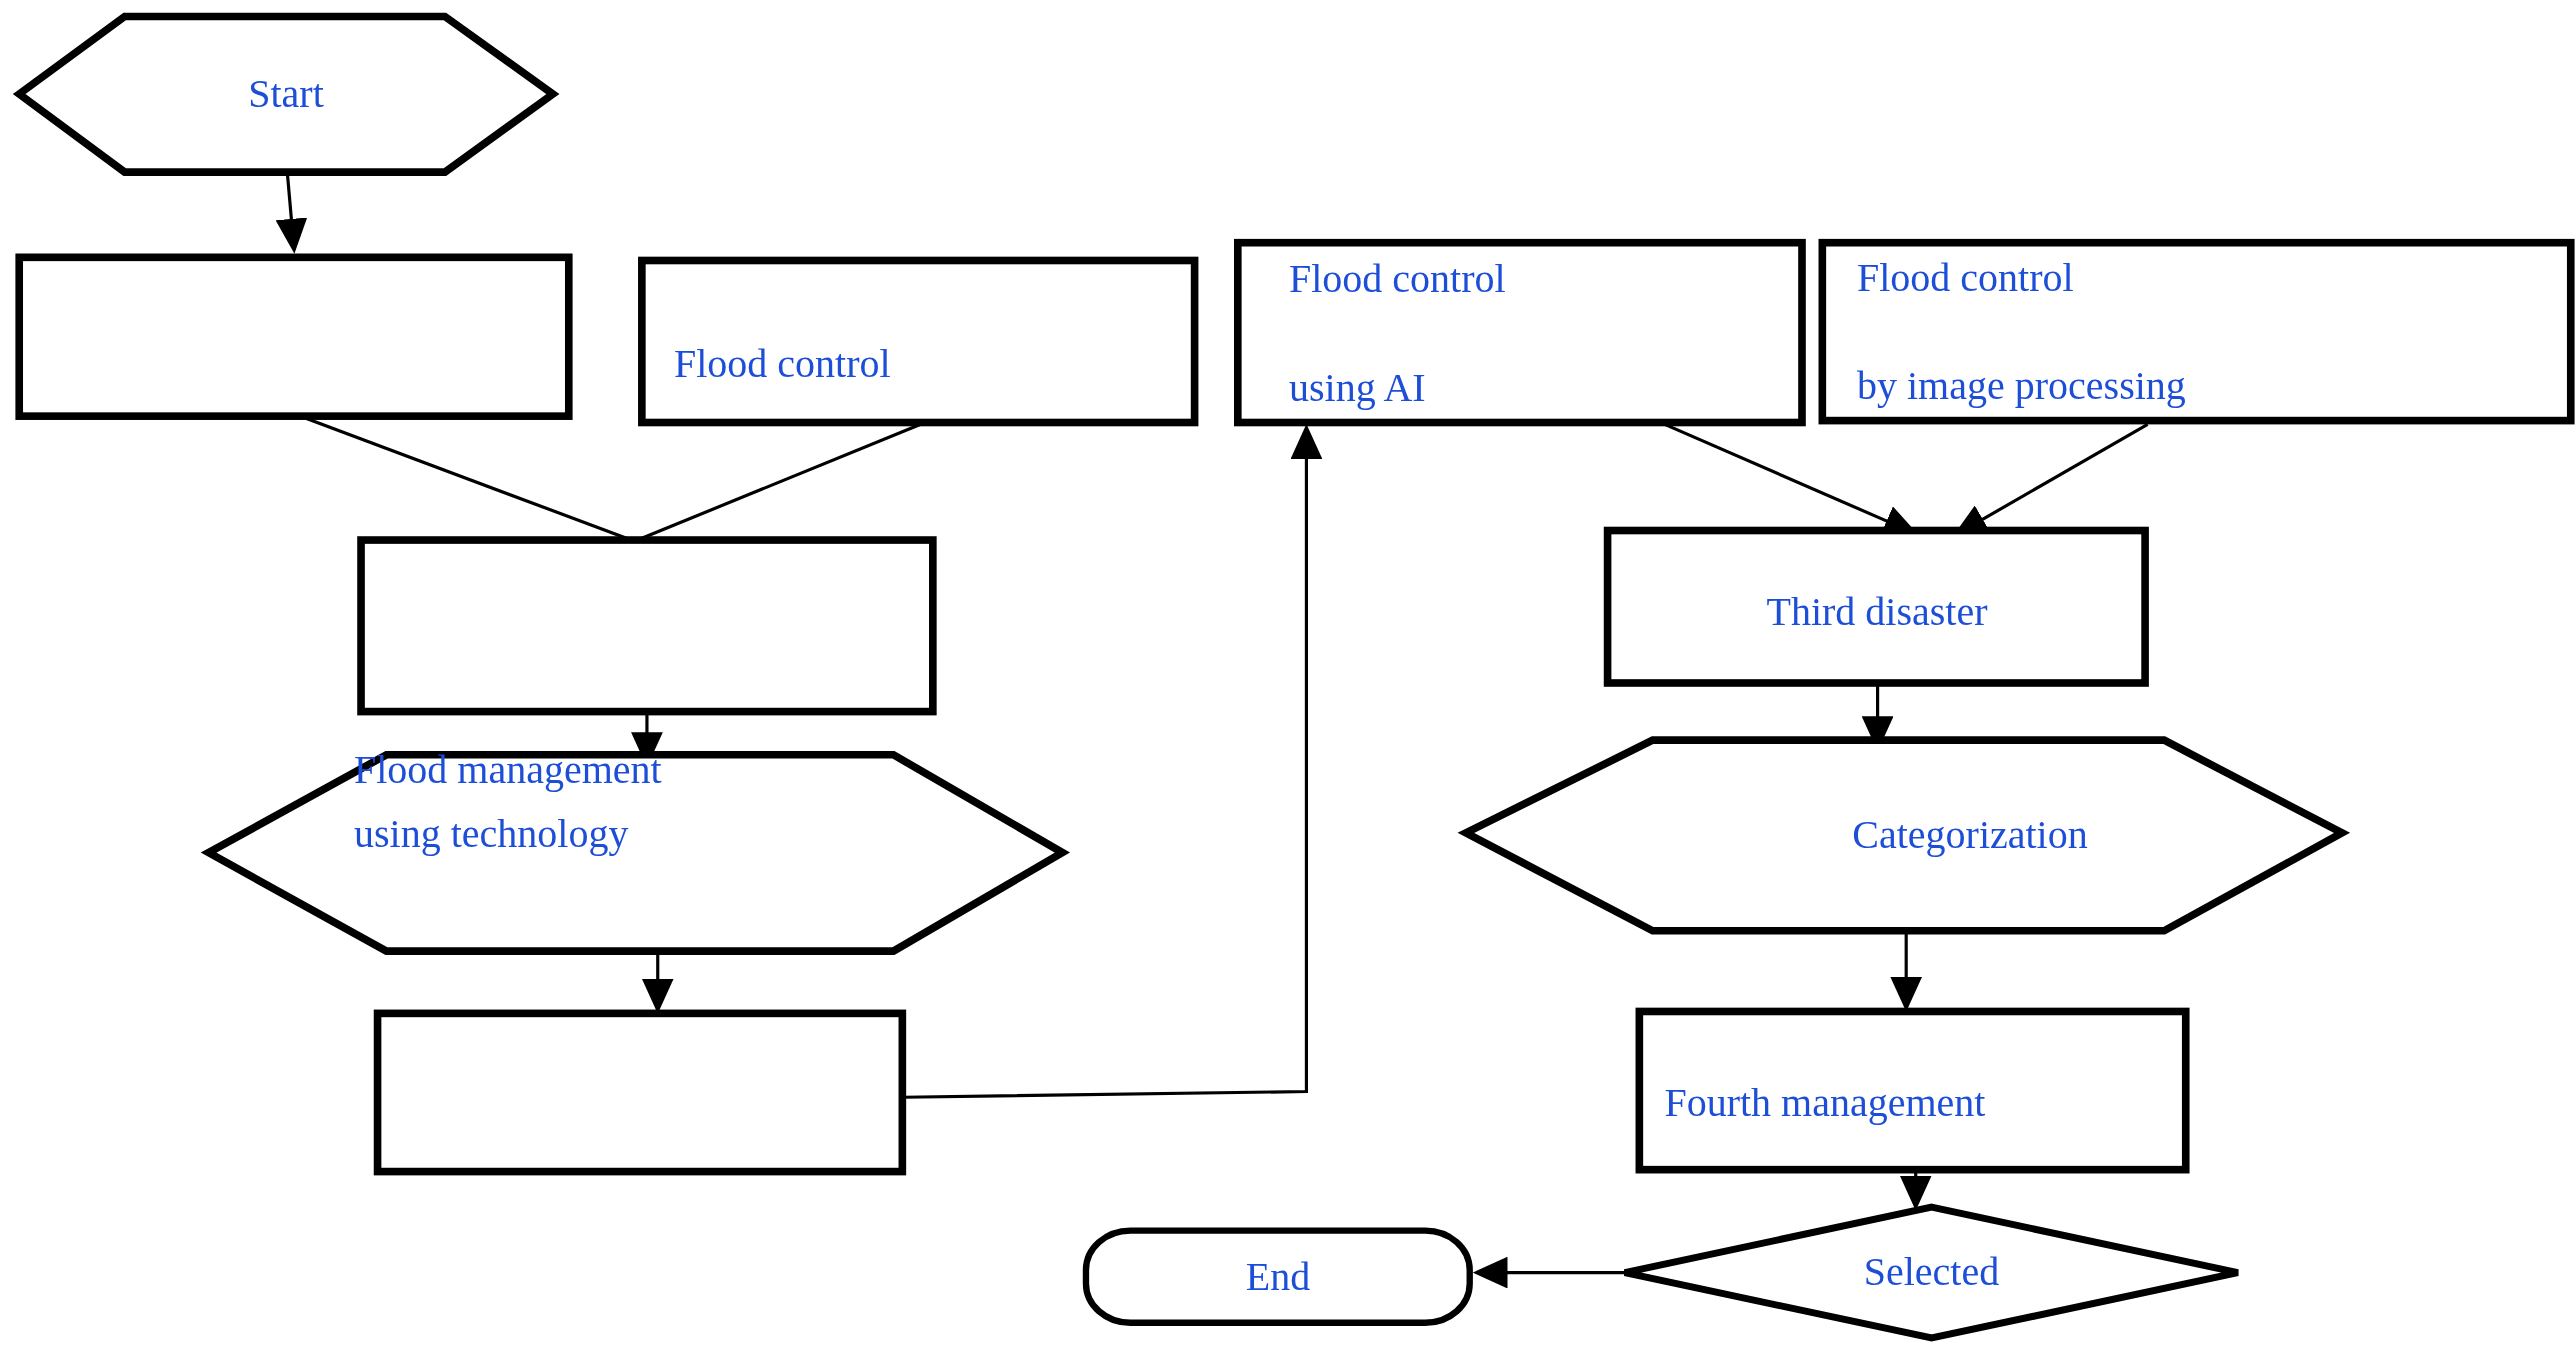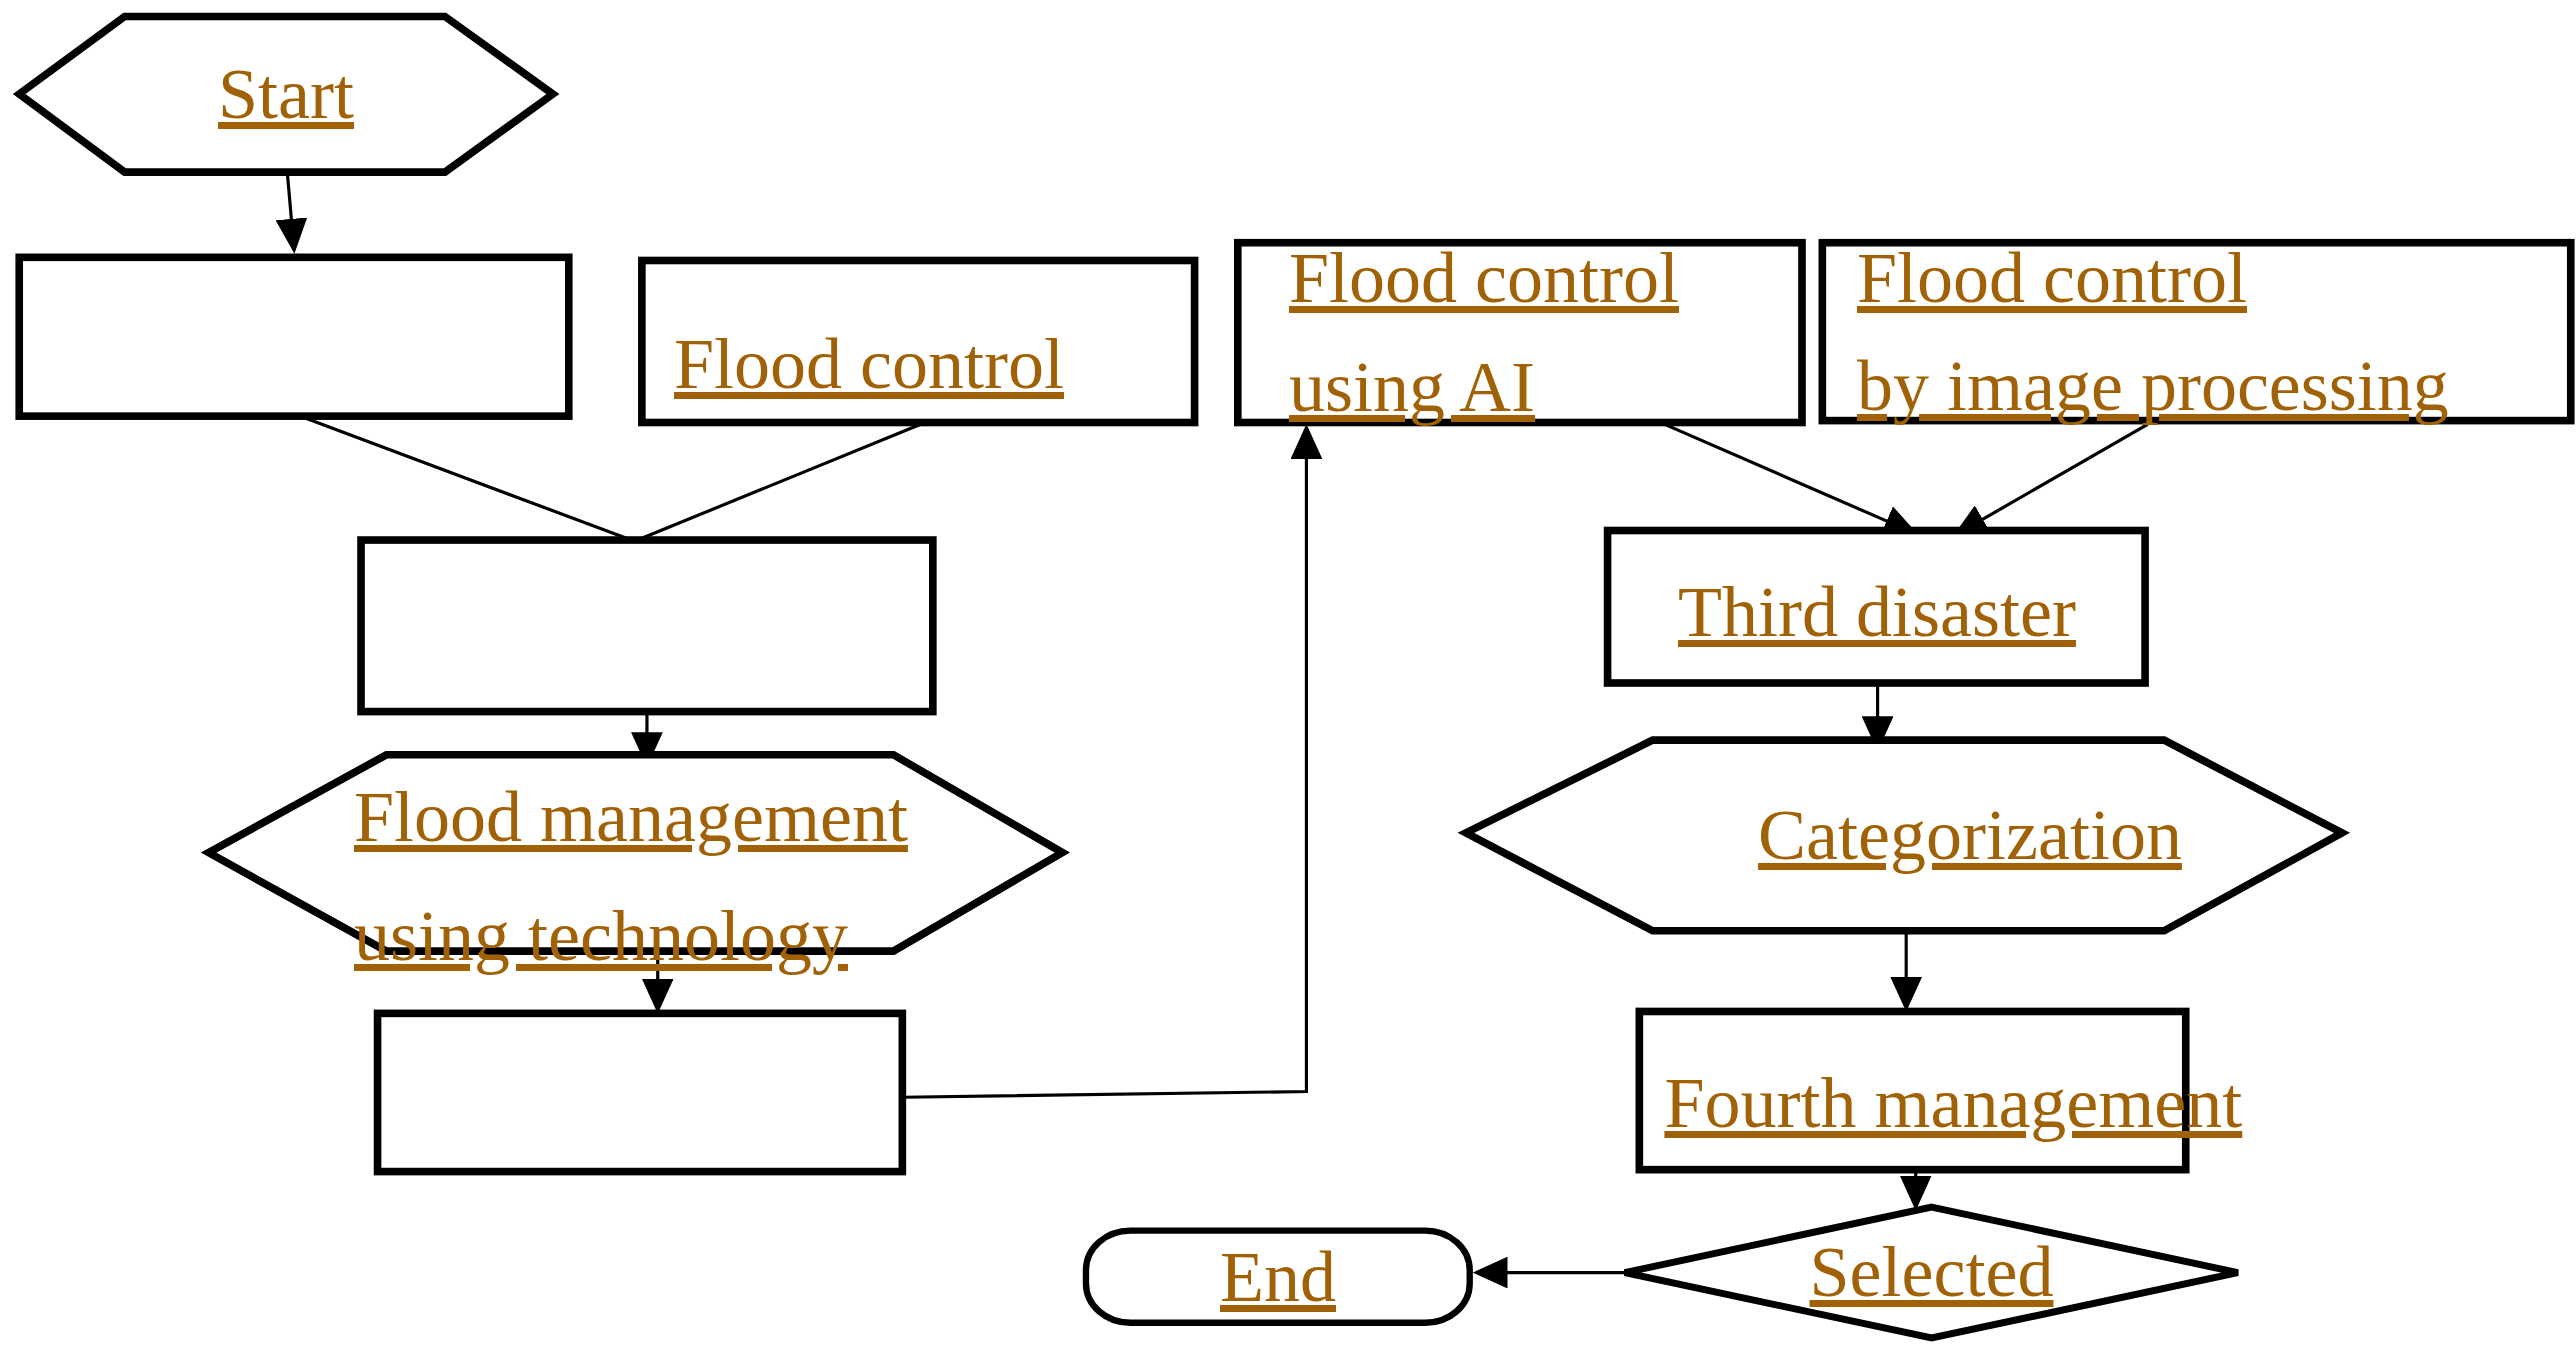--- a/index.html
+++ b/index.html
@@ -1,30 +1,30 @@
 <!DOCTYPE html>
 <html style="font-size:10.2px"><head>
 <meta charset="utf-8">
 <style>
   html,body{margin:0;padding:0;background:#fff;}
   #canvas{position:relative;width:2576px;height:1359px;background:#ffffff;overflow:hidden;
           font-family:"Liberation Serif", serif;color:#000;}
   #wires{position:absolute;left:0;top:0;width:2576px;height:1359px;}
   .label{position:absolute;display:flex;align-items:center;justify-content:center;
-         font-size:72px;line-height:1.12;color:#a16207;white-space:nowrap;text-decoration:underline;}
+         font-size:40px;line-height:1.12;color:#1d4ed8;white-space:nowrap;}
   .left{justify-content:flex-start;}
   .col{flex-direction:column;align-items:flex-start;}
   
   .lab-start{left:19px;top:16.5px;width:534px;height:156px;}
   .lab-fd{left:19px;top:257px;width:550px;height:159px;padding-left:25.4px;padding-top:19px;box-sizing:border-box;}
   .lab-fc{left:642px;top:261px;width:553px;height:162px;padding-left:32px;padding-top:44px;box-sizing:border-box;}
   .lab-ai{left:1238px;top:243px;width:564px;height:180px;padding-left:51px;box-sizing:border-box;line-height:109px;}
   .lab-img{left:1822px;top:243px;width:749px;height:178px;padding-left:35px;box-sizing:border-box;line-height:108px;}
   .lab-first{left:361px;top:540px;width:572px;height:172px;}
-  .lab-fm{left:208px;top:772px;width:854px;height:196px;padding-left:146px;padding-top:12.7px;box-sizing:border-box;line-height:64px;justify-content:space-between;}
+  .lab-fm{left:208px;top:725px;width:854px;height:196px;padding-left:146px;padding-top:12.7px;box-sizing:border-box;line-height:64px;justify-content:flex-start;}
   .lab-second{left:377px;top:1013px;width:525px;height:158px;padding-left:9.5px;padding-top:16px;box-sizing:border-box;}
   .lab-third{left:1608px;top:531px;width:538px;height:153px;padding-top:9.5px;box-sizing:border-box;}
   .lab-cat{left:1532px;top:740px;width:876px;height:191px;}
   .lab-fourth{left:1639px;top:1012px;width:546px;height:158px;padding-left:25.4px;padding-top:25.4px;box-sizing:border-box;}
   .lab-sel{left:1625px;top:1207px;width:613px;height:131px;}
   .lab-end{left:1086px;top:1231px;width:384px;height:92px;}
   .shape{fill:#ffffff;stroke:#000000;}
   .thick{stroke-width:12px;}
   .edge{fill:none;stroke:#000000;stroke-width:5px;}
 </style>

